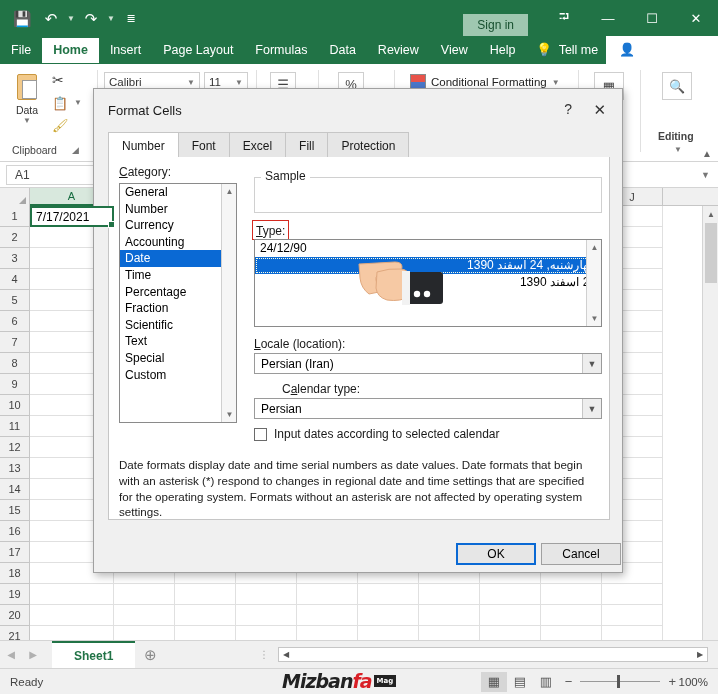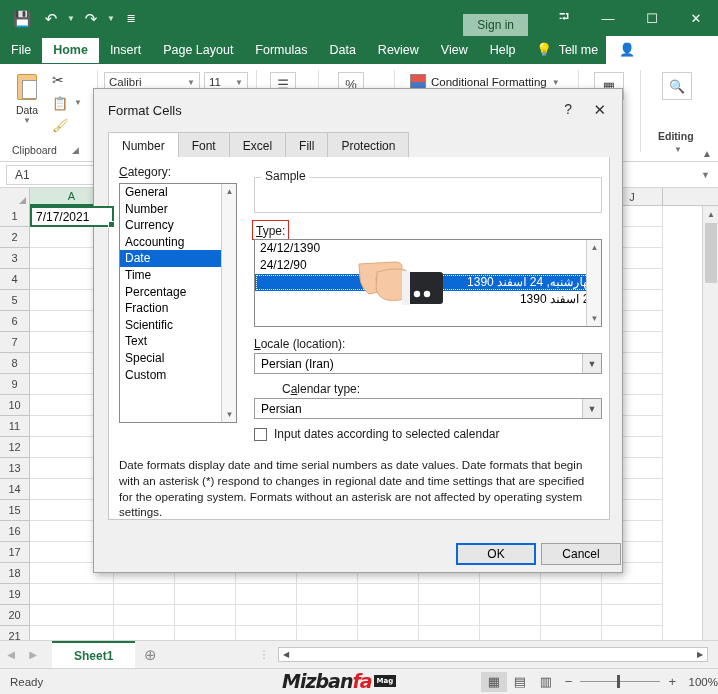--- a/index.html
+++ b/index.html
@@ -190,21 +190,21 @@
     margin-left:2px; letter-spacing:0;
   }
   .vbtn{
     width:26px; height:20px; display:flex; align-items:center; justify-content:center;
     font-size:13px; color:#555;
   }
   .vbtn.on{ background:#d6d6d6; }
   #zoomslider{ display:flex; align-items:center; margin-left:6px;}
   #zs-track{ width:80px; height:1px; background:#999; position:relative; margin:0 8px;}
   #zs-thumb{ position:absolute; left:37px; top:-6px; width:3px; height:13px; background:#555;}
-  #zoompct{ width:42px; text-align:right; }
+  #zoompct{ width:42px; text-align:right; padding-right:10px;}
 
   
   #dialog{
     position:absolute; left:93px; top:88px; width:530px; height:485px;
     background:#f0f0f0; border:1px solid #a0a0a0;
     box-shadow:2px 3px 8px rgba(0,0,0,.28);
   }
   #dlg-title{
     position:absolute; left:14px; top:14px; font-size:13px; color:#1a1a1a;
   }
@@ -798,21 +798,20 @@
     <div id="sample-box">
       <span></span>
     </div>
     <div id="sample-label">Sample</div>
 
     <div id="type-label-wrap">
       <span id="type-label"><u>T</u>ype:</span>
     </div>
     <div id="type-list">
       <div id="type-items">
-          <div class="type-item">24/12/1390</div>
           <div class="type-item">24/12/90</div>
           <div class="type-item rtl sel">چهارشنبه, 24 اسفند 1390</div>
           <div class="type-item rtl">24 اسفند 1390</div>
         </div>
       <div id="type-sb">
         <div class="cat-arrow">▲</div>
         <div class="cat-arrow" style="position:absolute;bottom:0;">▼</div>
       </div>
     </div>
 

